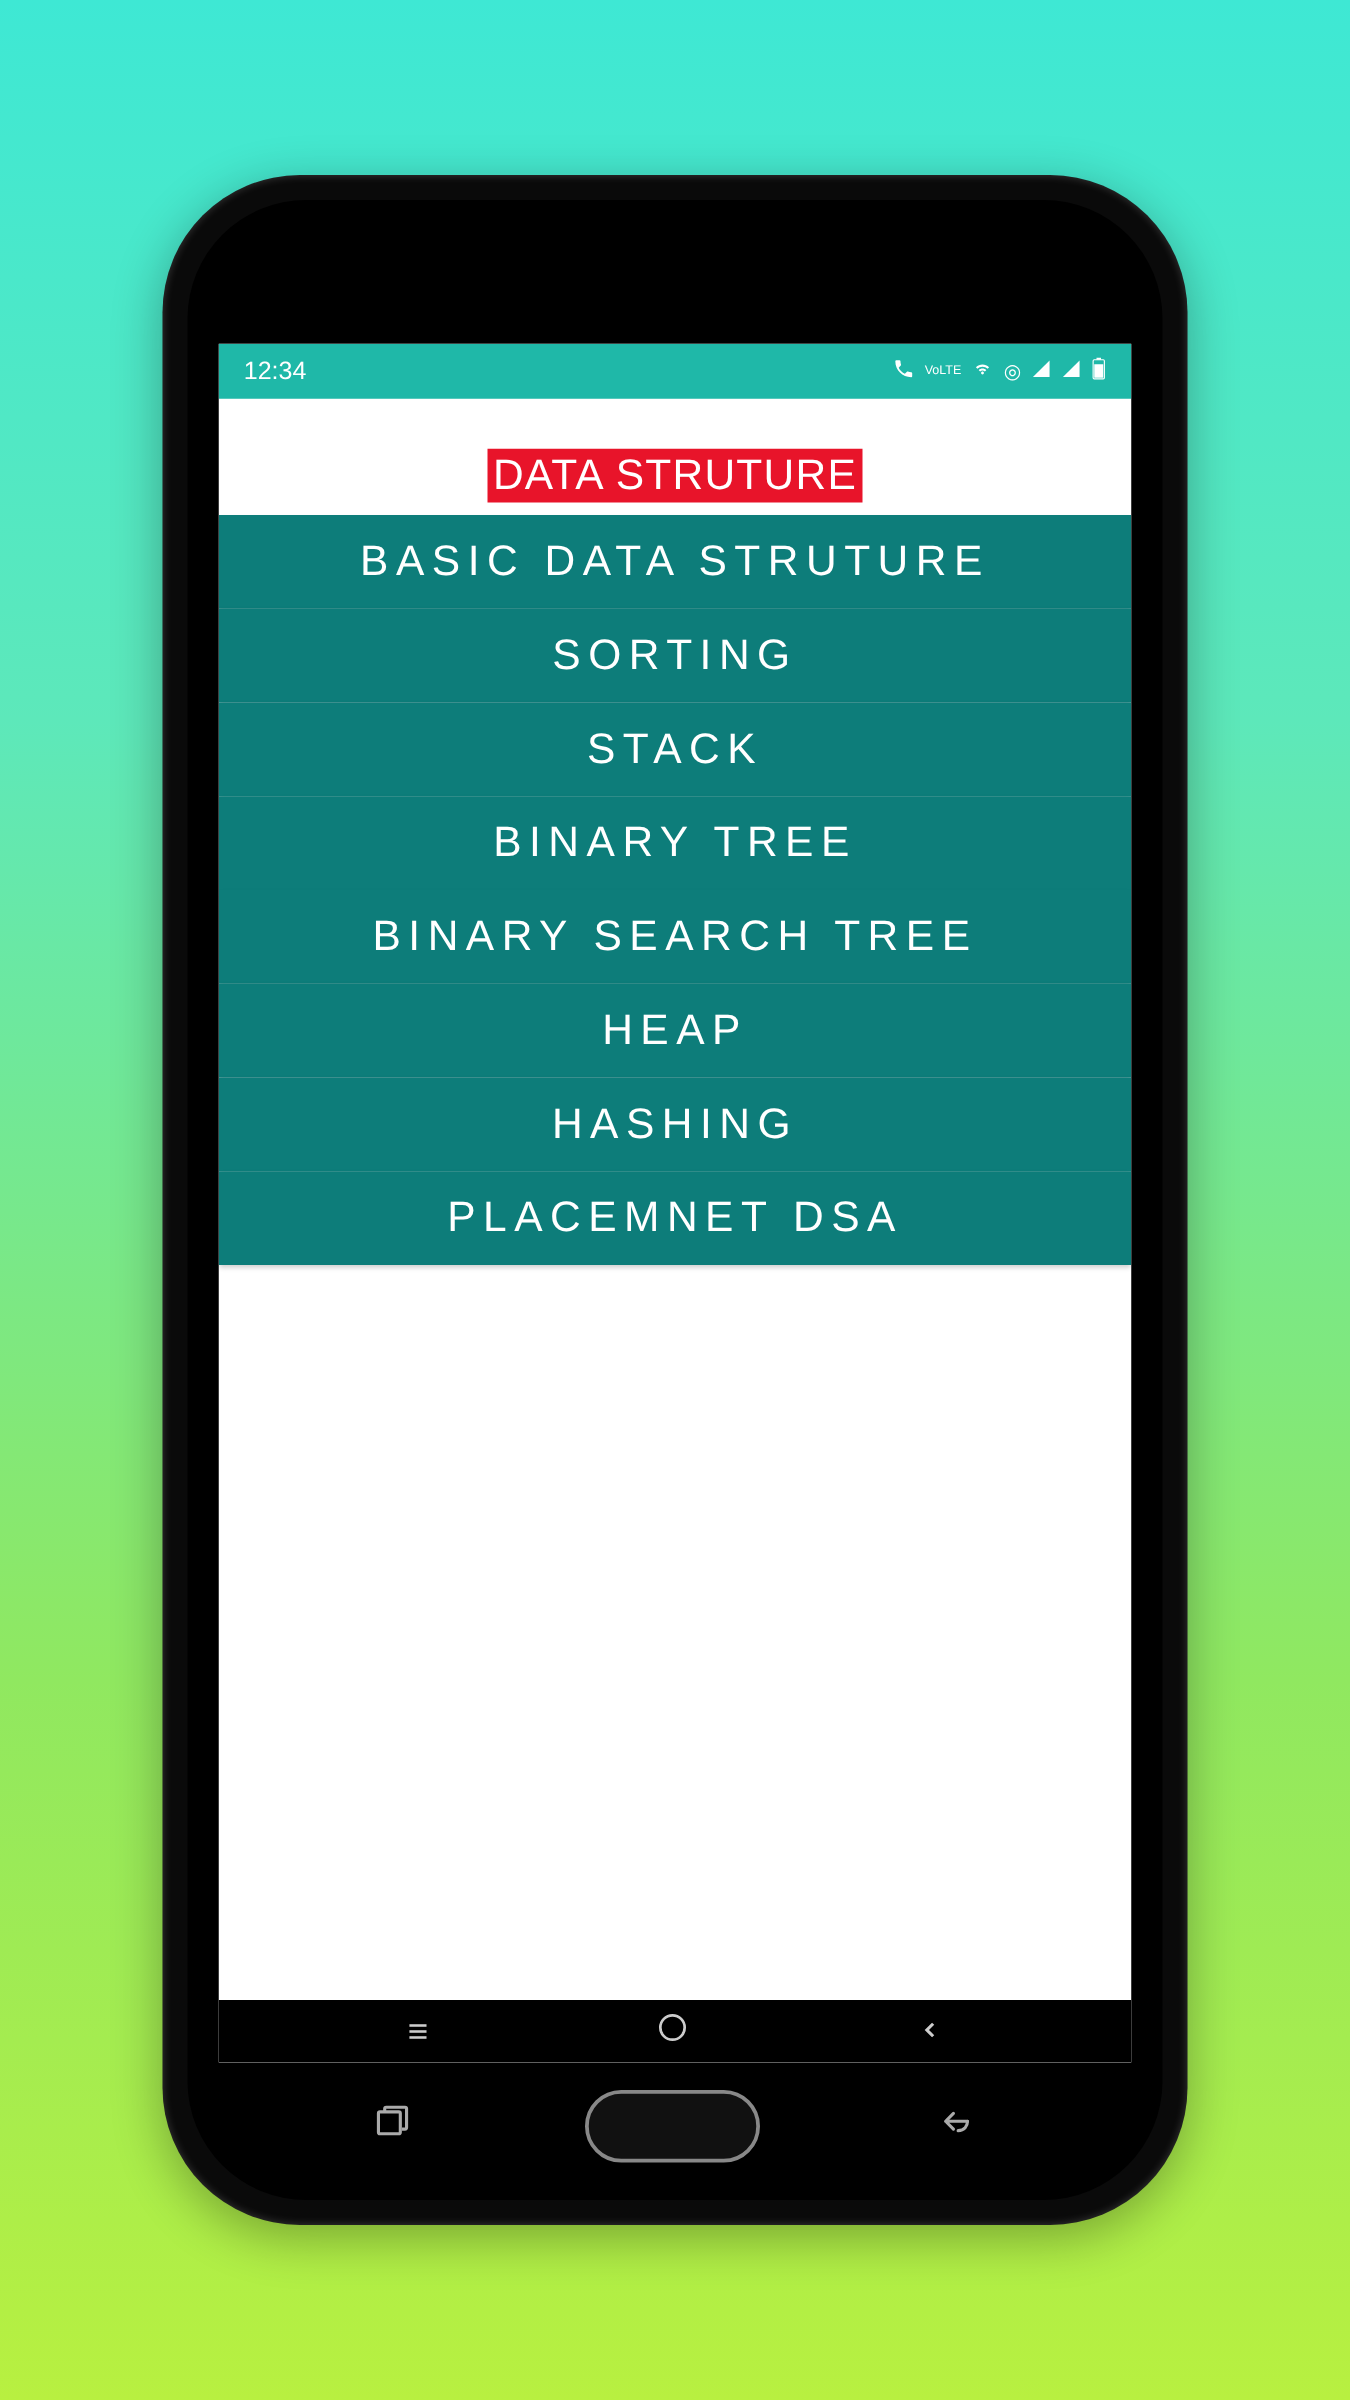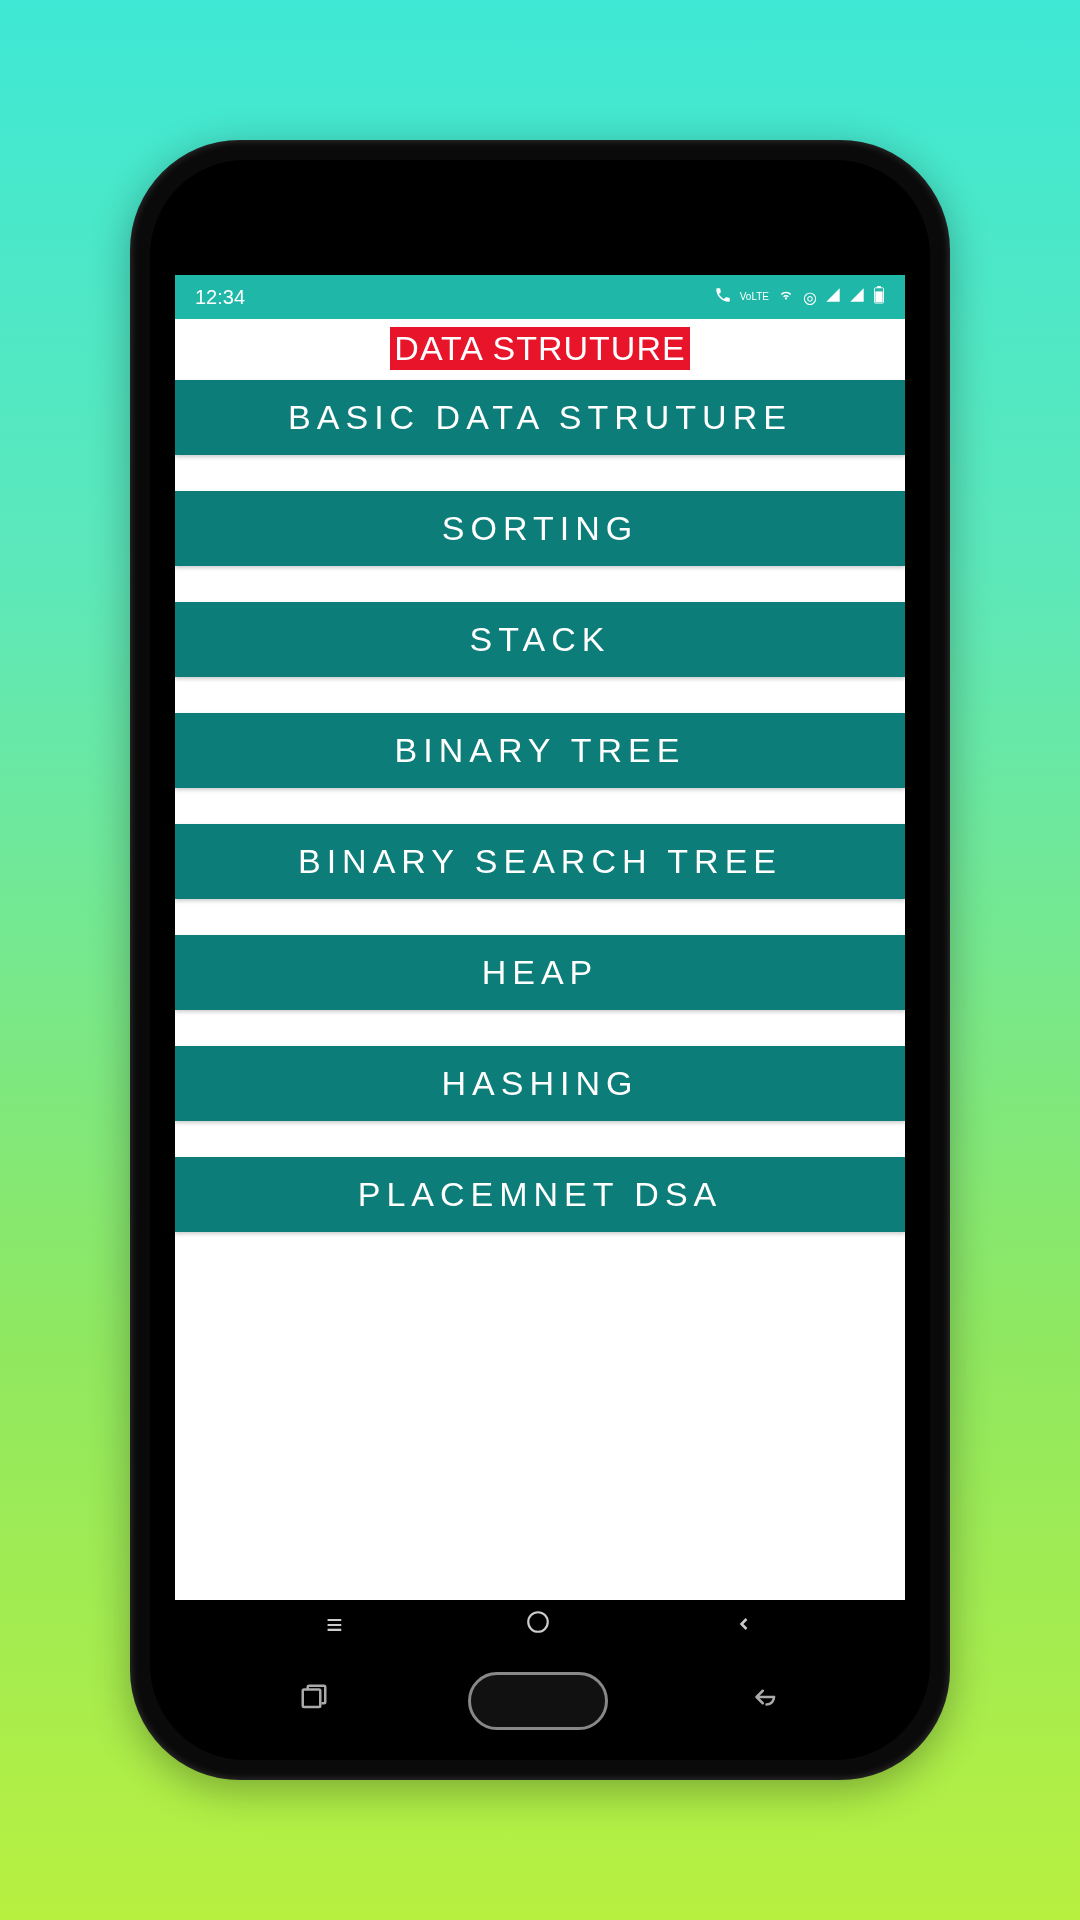--- a/index.html
+++ b/index.html
@@ -91,35 +91,35 @@
       justify-content: center;
       padding: 8px 0 10px 0;
     }
     .title-text {
       background: #e8142a;
       color: #fff;
       font-size: 34px;
       font-weight: 400;
       padding: 2px 4px;
       letter-spacing: 1px;
+      margin-top: 32px;
     }
     .menu-list {
       display: flex;
       flex-direction: column;
       gap: 0;
     }
     .menu-item {
       background: #0d7d7a;
       color: #fff;
       text-align: center;
       padding: 18px 10px;
       font-size: 34px;
       letter-spacing: 6px;
       font-weight: 400;
-      margin-bottom: 36px;
       cursor: pointer;
       box-shadow: 0 2px 4px rgba(0,0,0,0.2);
     }
     .android-nav {
       position: absolute;
       bottom: 0;
       left: 0;
       right: 0;
       height: 50px;
       background: #000;

